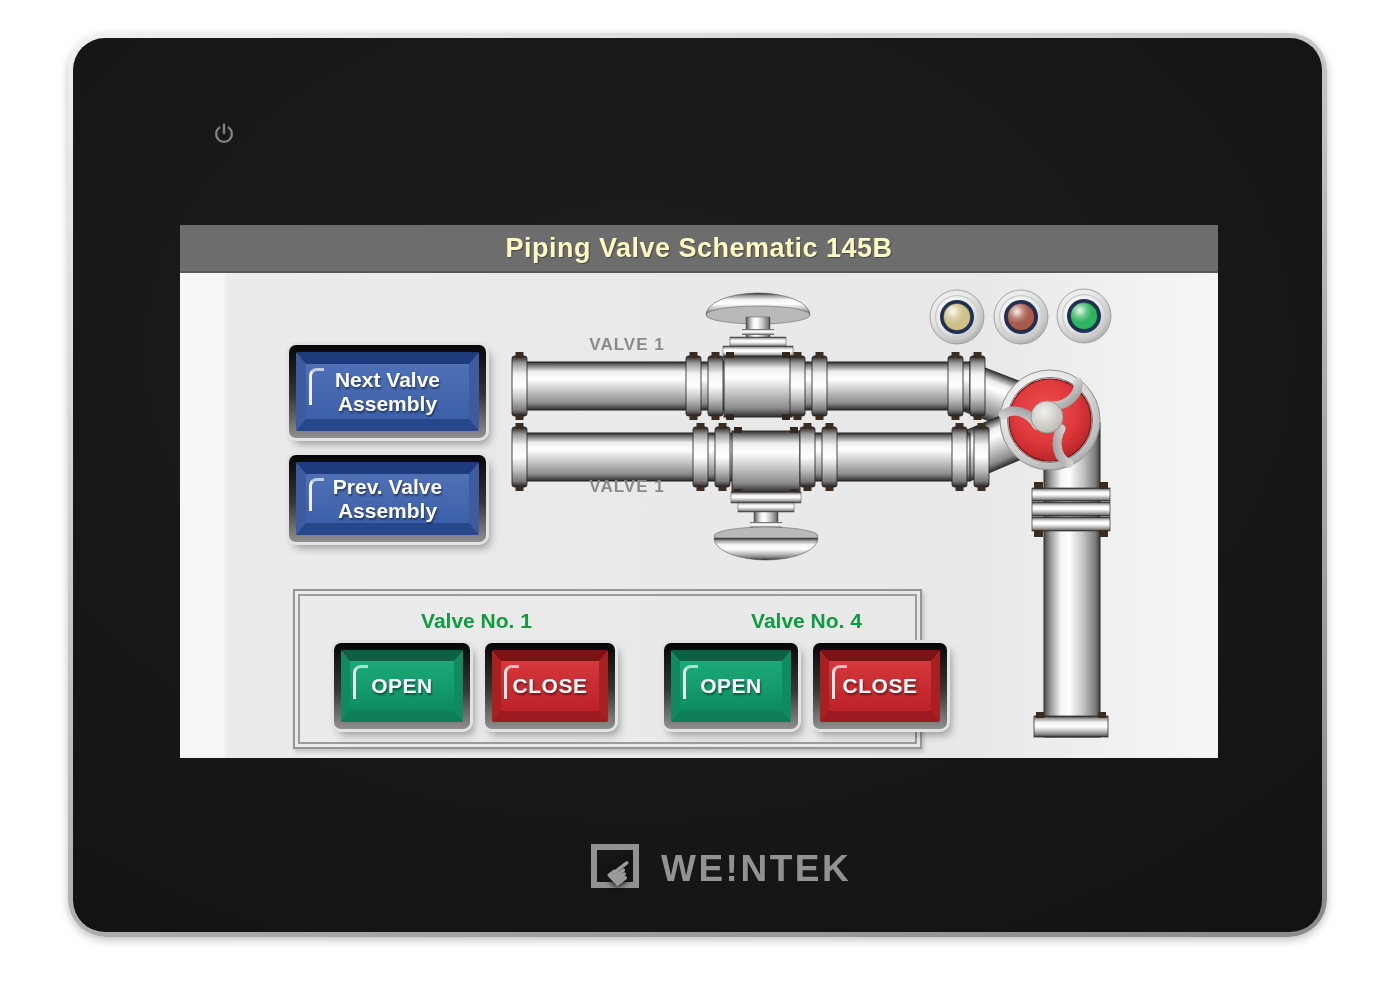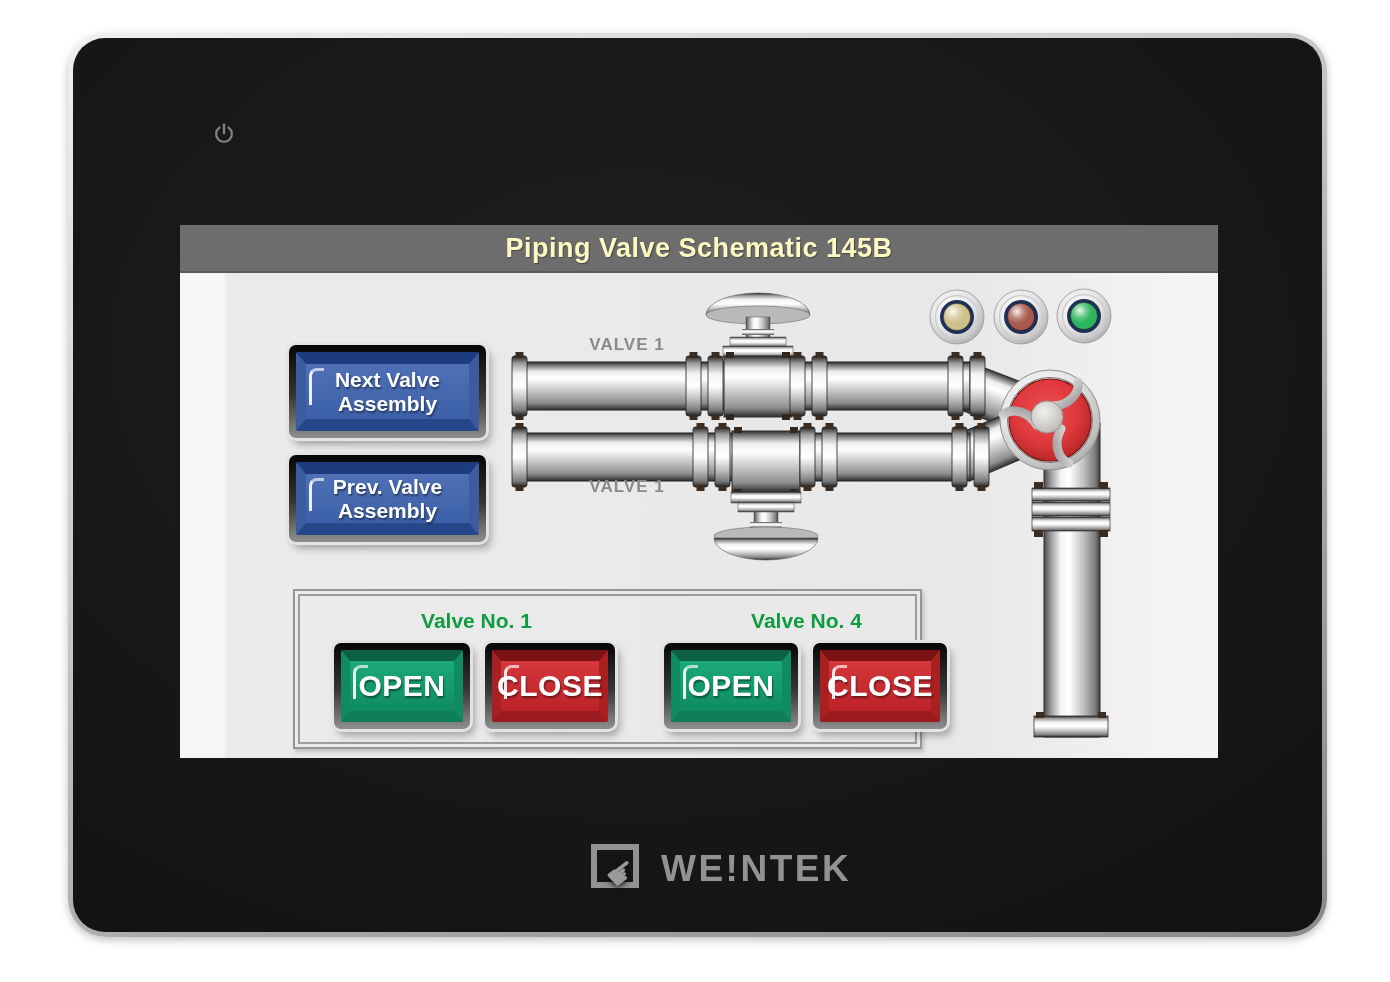--- a/index.html
+++ b/index.html
@@ -39,21 +39,21 @@
     text-shadow:1px 2px 2px rgba(0,0,0,.45);}
 
   .btn-blue .face{border-width:12px 10px;border-color:#1d3b7d #3c5c9f #27478b #3c5c9f;
     background:linear-gradient(180deg,#4f70b5 0%,#3c60a9 100%);}
   .btn-blue .lbl{font-size:21px;}
 
   .btn-green .face{border-width:11px 9px;border-color:#0d5f45 #108a5f #0f7d58 #108a5f;
     background:linear-gradient(180deg,#1ba977 0%,#13996b 60%,#0f8a60 100%);}
   .btn-red .face{border-width:11px 9px;border-color:#7a1216 #a8201f #9c1b20 #a8201f;
     background:linear-gradient(180deg,#d4373c 0%,#bc2228 100%);}
-  .btn-green .lbl,.btn-red .lbl{font-size:30px;letter-spacing:.5px;}
+  .btn-green .lbl,.btn-red .lbl{font-size:21px;letter-spacing:.5px;}
 
   
   .control-panel{position:absolute;left:113px;top:348px;width:629px;height:160px;
     border:2px solid #969696;box-sizing:border-box;box-shadow:2px 3px 4px rgba(0,0,0,.18);margin-top:16px;}
   .control-panel::before{content:'';position:absolute;inset:3px;border:2px solid #9c9c9c;pointer-events:none;}
   .group-label{position:absolute;top:18px;width:285px;text-align:center;color:#0f9b40;
     font-weight:bold;font-size:21px;}
 
   
   .logo{position:absolute;left:590px;top:843px;display:flex;align-items:center;gap:13px;}

